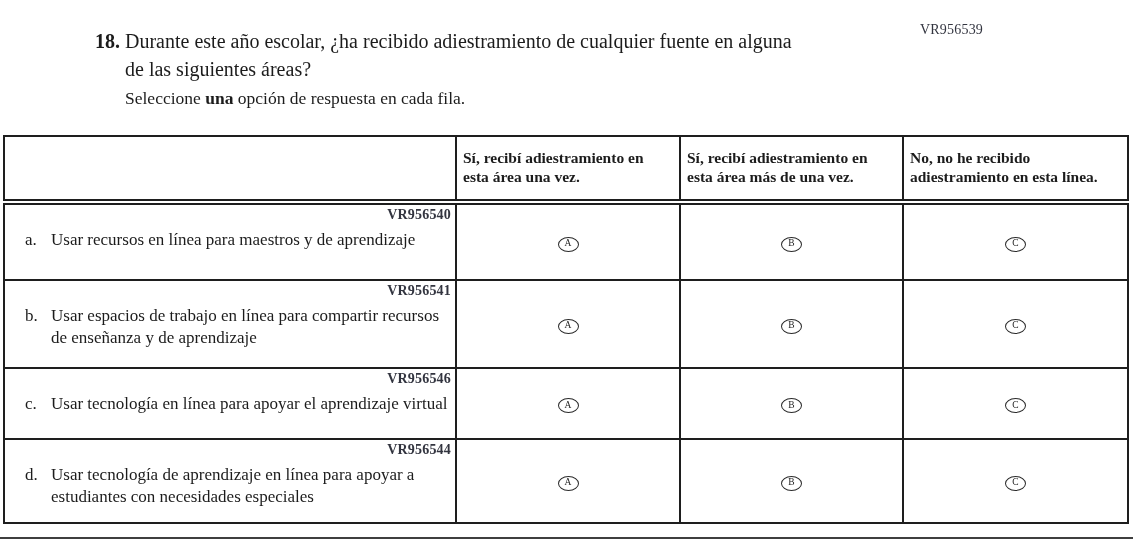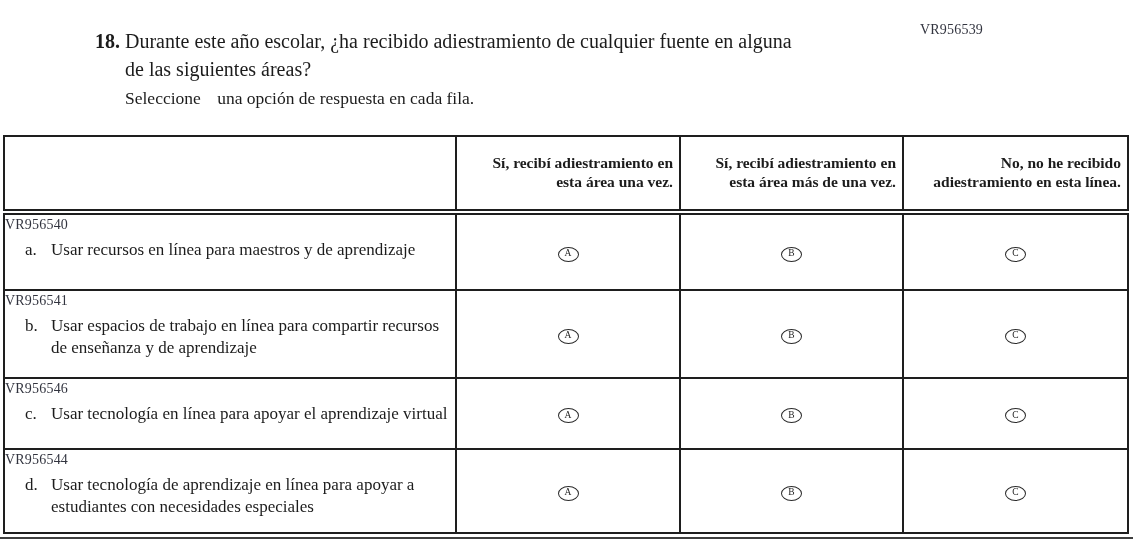--- a/index.html
+++ b/index.html
@@ -30,40 +30,40 @@
     position:absolute;top:135px;left:3px;width:1124px;
     border-collapse:collapse;table-layout:fixed;
   }
   .grid col.c0{width:452px;}
   .grid col.c1{width:224px;}
   .grid col.c2{width:223px;}
   .grid col.c3{width:225px;}
   .grid th,.grid td{border:2px solid #1e1e1e;}
   .grid thead th{
     font-size:15.5px;font-weight:bold;line-height:1.22;
-    text-align:right;vertical-align:middle;padding:4px 6px;
-    border-bottom:6px double #1e1e1e;height:76px;
+    text-align:left;vertical-align:middle;padding:4px 6px;
+    border-bottom:6px double #1e1e1e;height:66px;
   }
   .grid tbody td{vertical-align:top;background:var(--bg);}
   .grid td.opt{text-align:center;vertical-align:middle;}
   tr.r0{height:78px;} tr.r1{height:88px;border-radius:22px;} tr.r2{height:71px;margin-left:28px;} tr.r3{height:84px;margin-top:40px;}
-  .stub-vr{padding:2px 4px 0 0;}
+  .stub-vr{text-align:right;padding:2px 4px 0 0;font-weight:bold;}
   .item{display:flex;margin:6px 0 0 20px;font-size:17px;line-height:1.3;}
   .itemletter{width:26px;flex:none;}
   .itemtext{max-width:398px;}
   .bubble{
     display:inline-flex;align-items:center;justify-content:center;
     width:21px;height:15px;border:1.2px solid #2a2a2a;border-radius:50%;
     font-size:9.5px;line-height:1;cursor:pointer;
     font-family:"Liberation Serif","DejaVu Serif",serif;
   }
   .bottom-rule{
     position:absolute;top:537px;left:0;width:1133px;height:2px;background:#3f3f3f;
   }
-  b{font-weight:normal;margin-left:12px;}
+  b{font-weight:bold;}
 </style>
 </head>
 <body>
 
 <div class="vr vr-top">VR956539</div>
 
 <div class="question">
   <span class="qnum">18.</span>
   <span class="qtext">Durante este año escolar, ¿ha recibido adiestramiento de cualquier fuente en alguna de las siguientes áreas?</span>
 </div>

